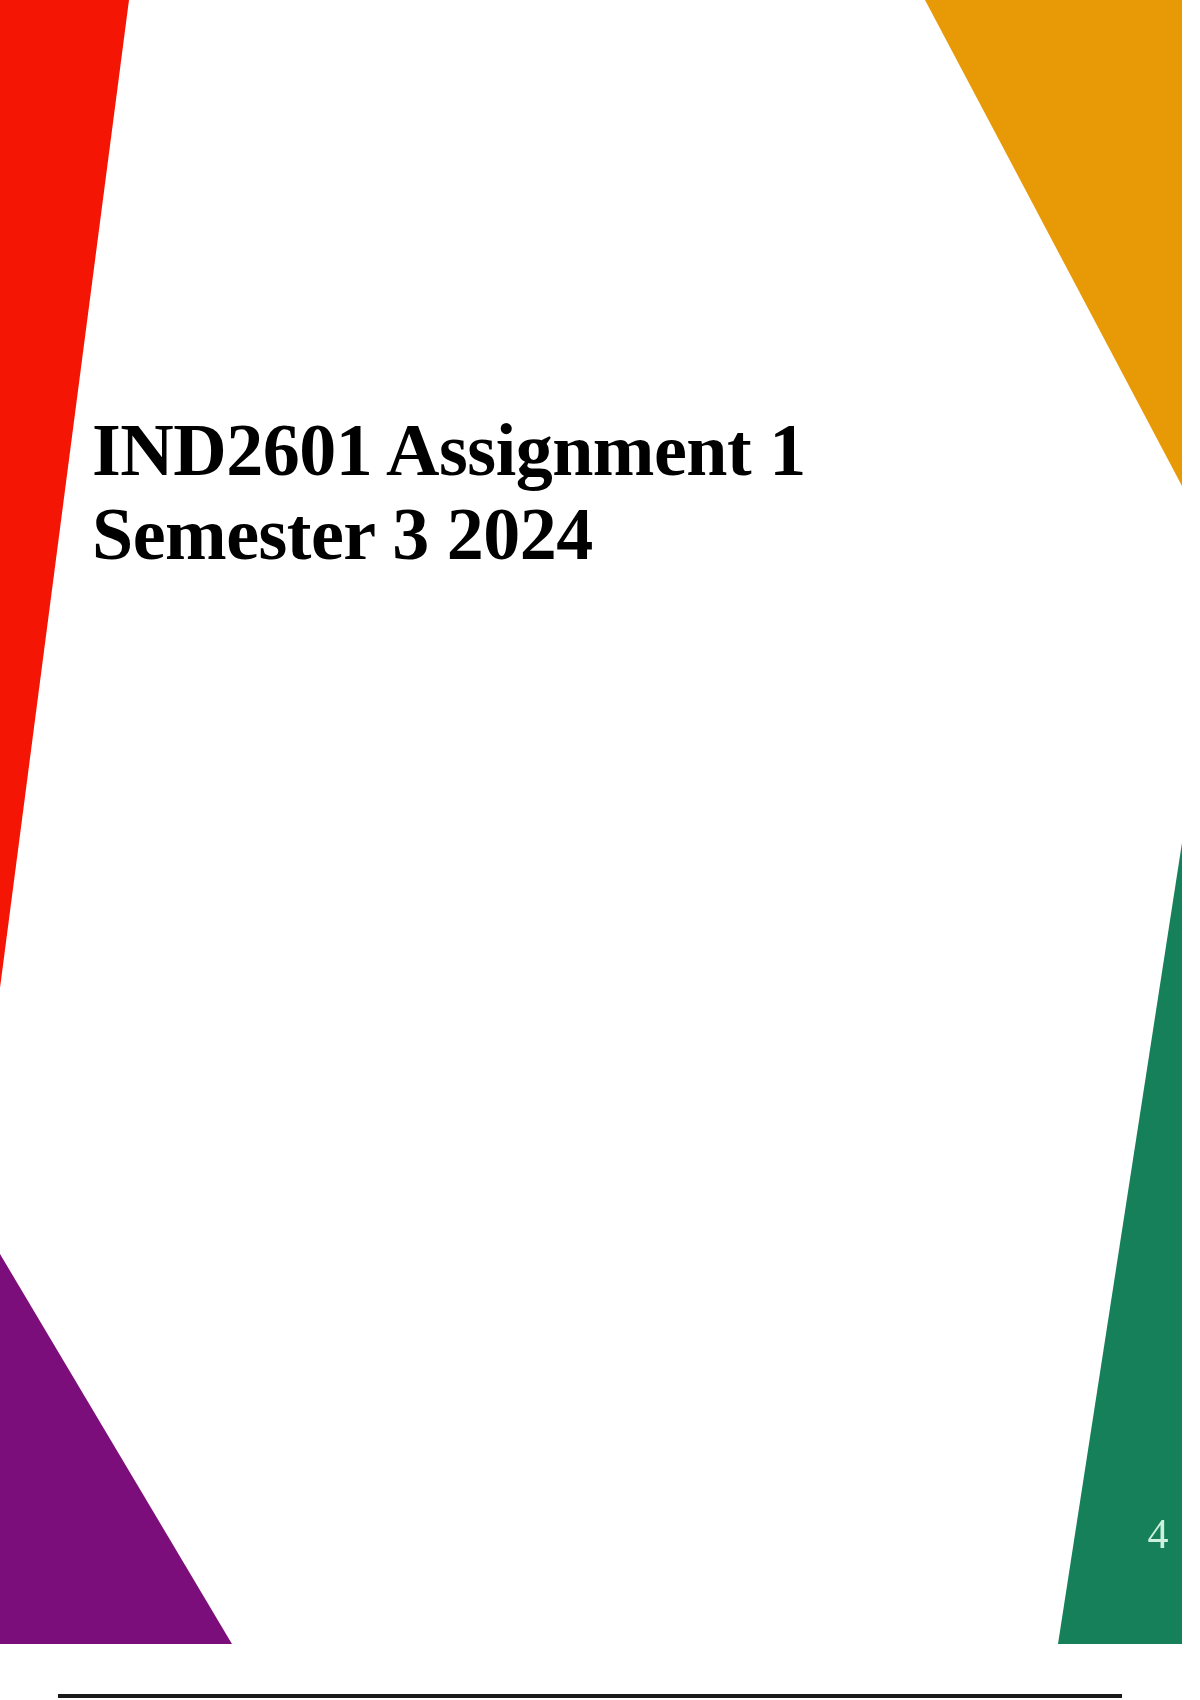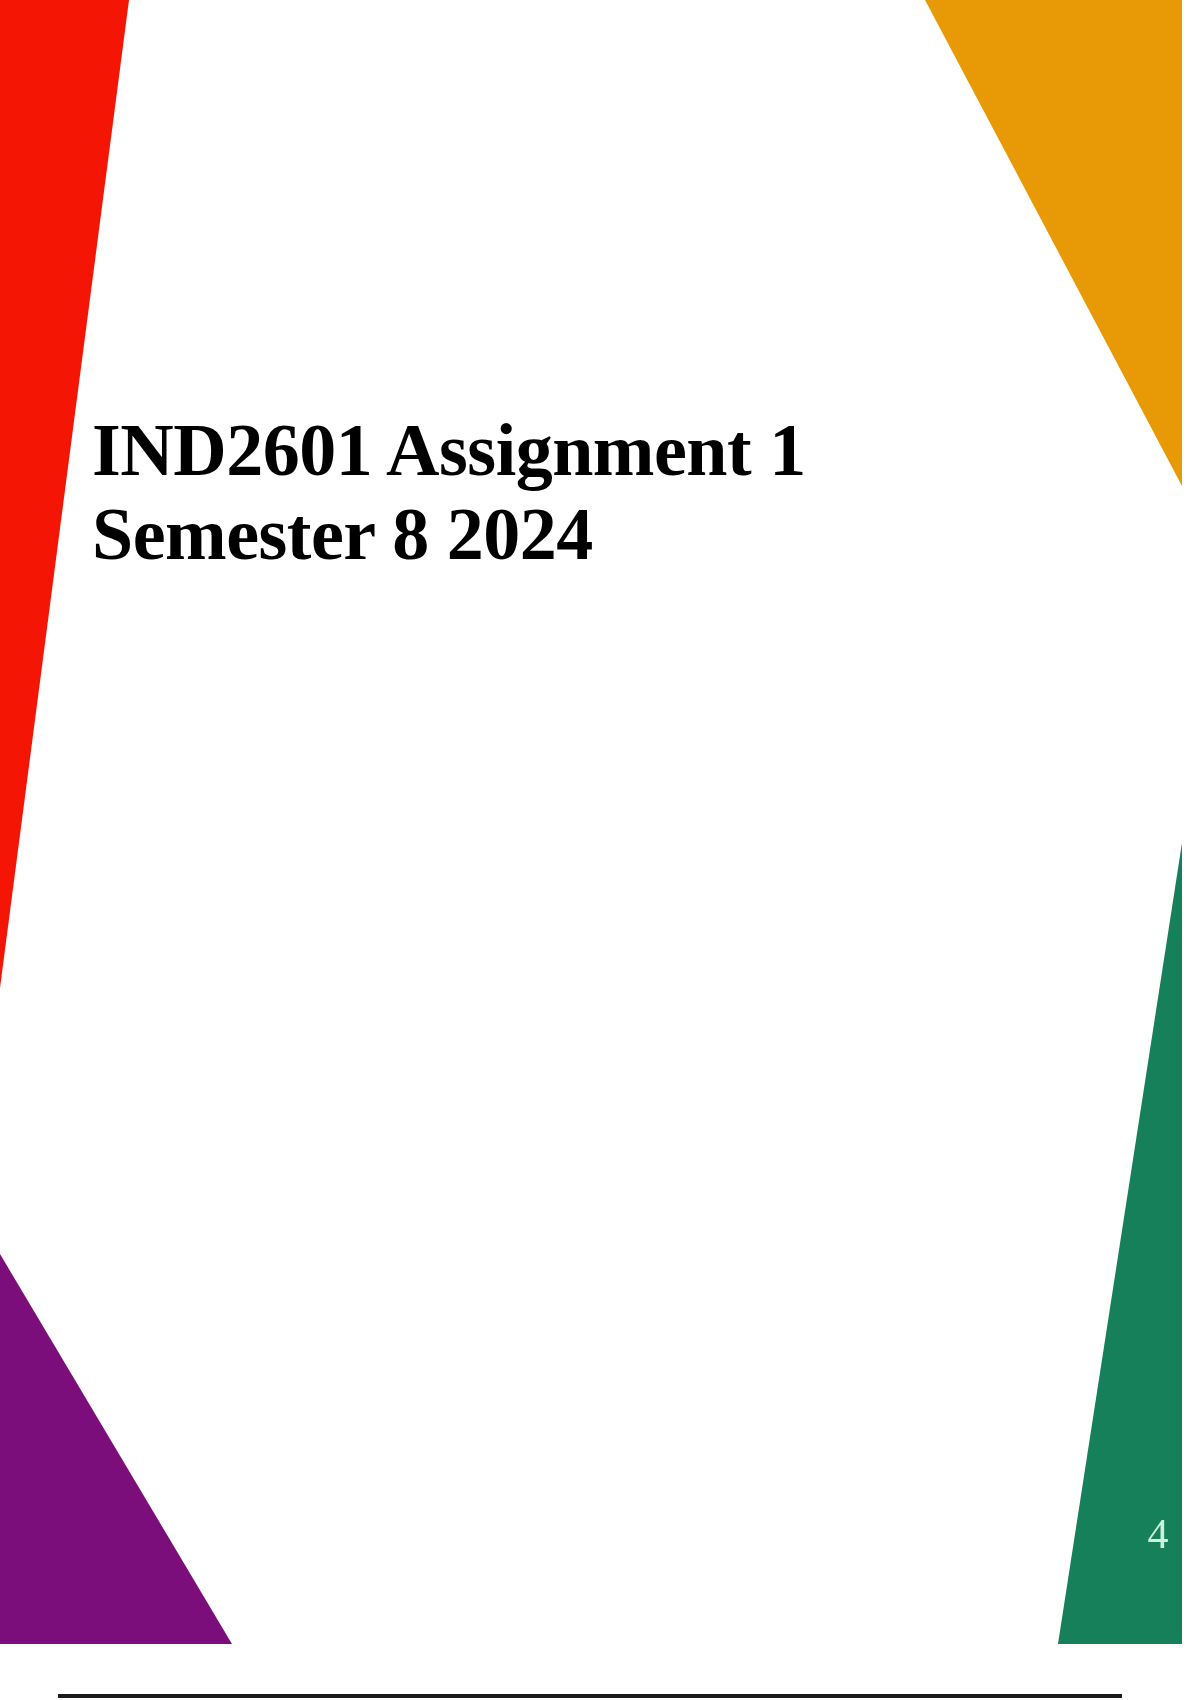--- a/index.html
+++ b/index.html
@@ -112,21 +112,21 @@
     <div class="shape" id="shape-orange"></div>
 
     <div class="shape" id="shape-green"></div>
 
     <div class="shape" id="shape-purple"></div>
 
     <div id="right-gutter"></div>
 
     <div id="title-block">
       <span class="title-line">IND2601 Assignment 1</span>
-      <span class="title-line">Semester 8 2024</span>
+      <span class="title-line">Semester 3 2024</span>
     </div>
 
     <div id="page-number">4</div>
 
   </div>
 
   <div id="bottom-rule"></div>
 
 </div>
 

